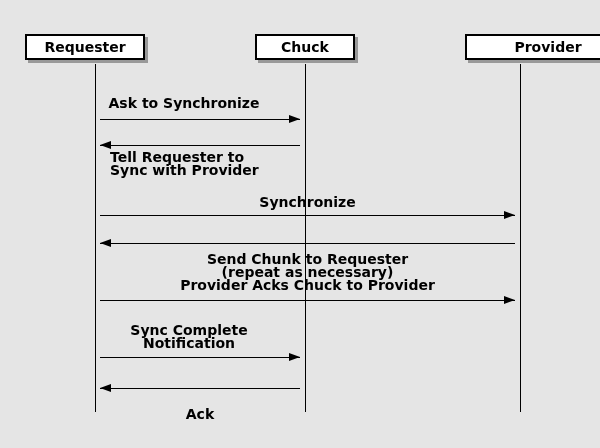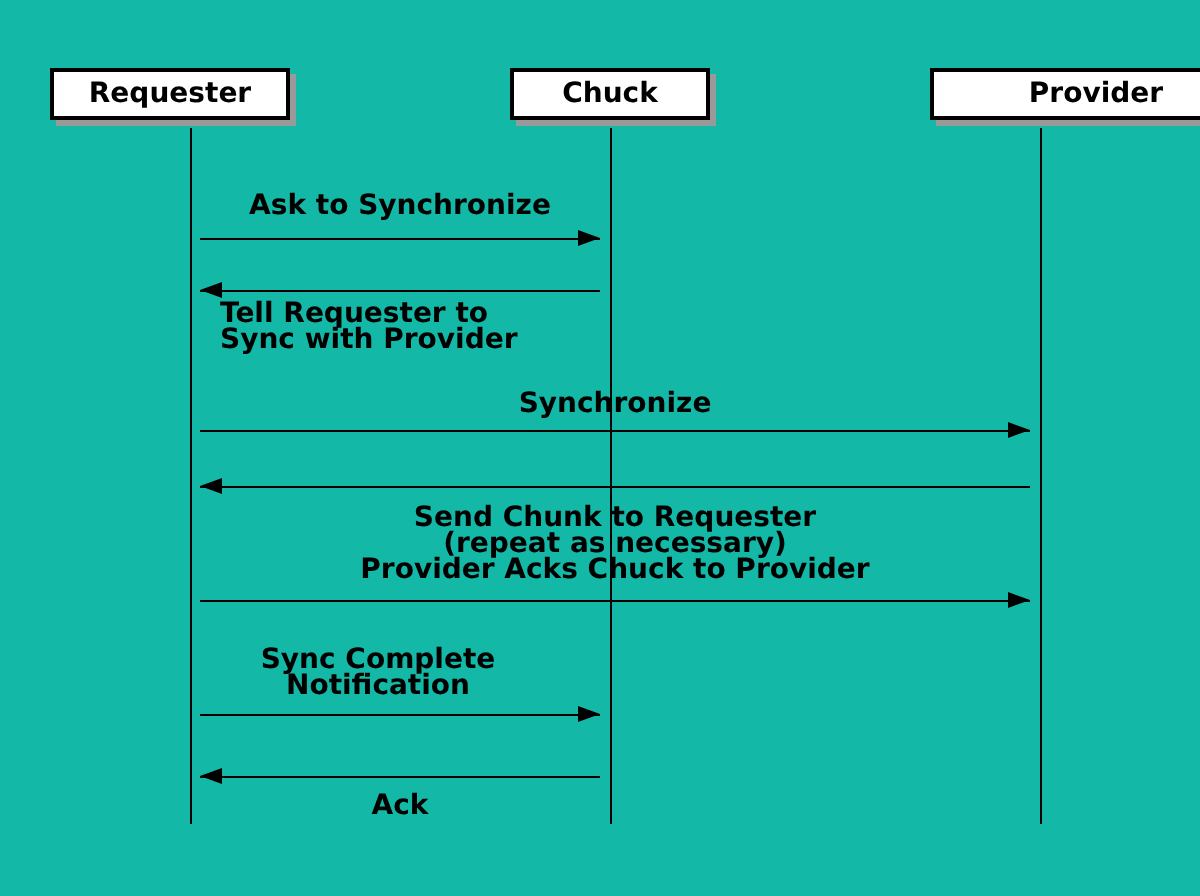--- a/index.html
+++ b/index.html
@@ -1,18 +1,18 @@
 <!DOCTYPE html>
 <html><head>
 <meta charset="utf-8">
 <style>
   html,body { margin:0; padding:0; background:#fdfdfd; }
   .canvas {
     position:relative; width:600px; height:448px; overflow:hidden;
-    background:#14b8a6; color:#000;
+    background:#e5e5e5; color:#000;
     font-family:"DejaVu Sans", "Liberation Sans", sans-serif;
     font-weight:bold;
   }
   .actor {
     position:absolute; top:34px; height:22px;
     border:2px solid #000; background:#fff;
     box-shadow:3px 3px 0 #999;
     display:flex; align-items:center; justify-content:center;
     font-size:14px;
   }
@@ -48,21 +48,21 @@
     <span>Chuck</span>
   </div>
   <div class="actor" style="left:465px; width:106px;padding-left:28px;">
     <span>Provider</span>
   </div>
 
   <div class="lifeline" style="left:95px;"></div>
   <div class="lifeline" style="left:305px;"></div>
   <div class="lifeline" style="left:520px;"></div>
 
-  <div class="msg-label" style="left:100px; top:97px; width:200px;">Ask to Synchronize</div>
+  <div class="msg-label" style="left:84px; top:97px; width:200px;">Ask to Synchronize</div>
   <div class="msg" style="left:100px; top:119px; width:200px;">
     <span class="head-r"></span>
   </div>
 
   <div class="msg" style="left:100px; top:145px; width:200px;">
     <span class="head-l"></span>
   </div>
   <div class="msg-label left" style="left:110px; top:151px; width:220px;">Tell Requester to
 Sync with Provider</div>
 
@@ -84,15 +84,15 @@
 
   <div class="msg-label" style="left:89px; top:324px; width:200px;">Sync Complete
 Notification</div>
   <div class="msg" style="left:100px; top:357px; width:200px;">
     <span class="head-r"></span>
   </div>
 
   <div class="msg" style="left:100px; top:388px; width:200px;">
     <span class="head-l"></span>
   </div>
-  <div class="msg-label" style="left:100px; top:397px; width:200px;">Ack</div>
+  <div class="msg-label" style="left:100px; top:408px; width:200px;">Ack</div>
 
 </div>
 
 </body></html>

